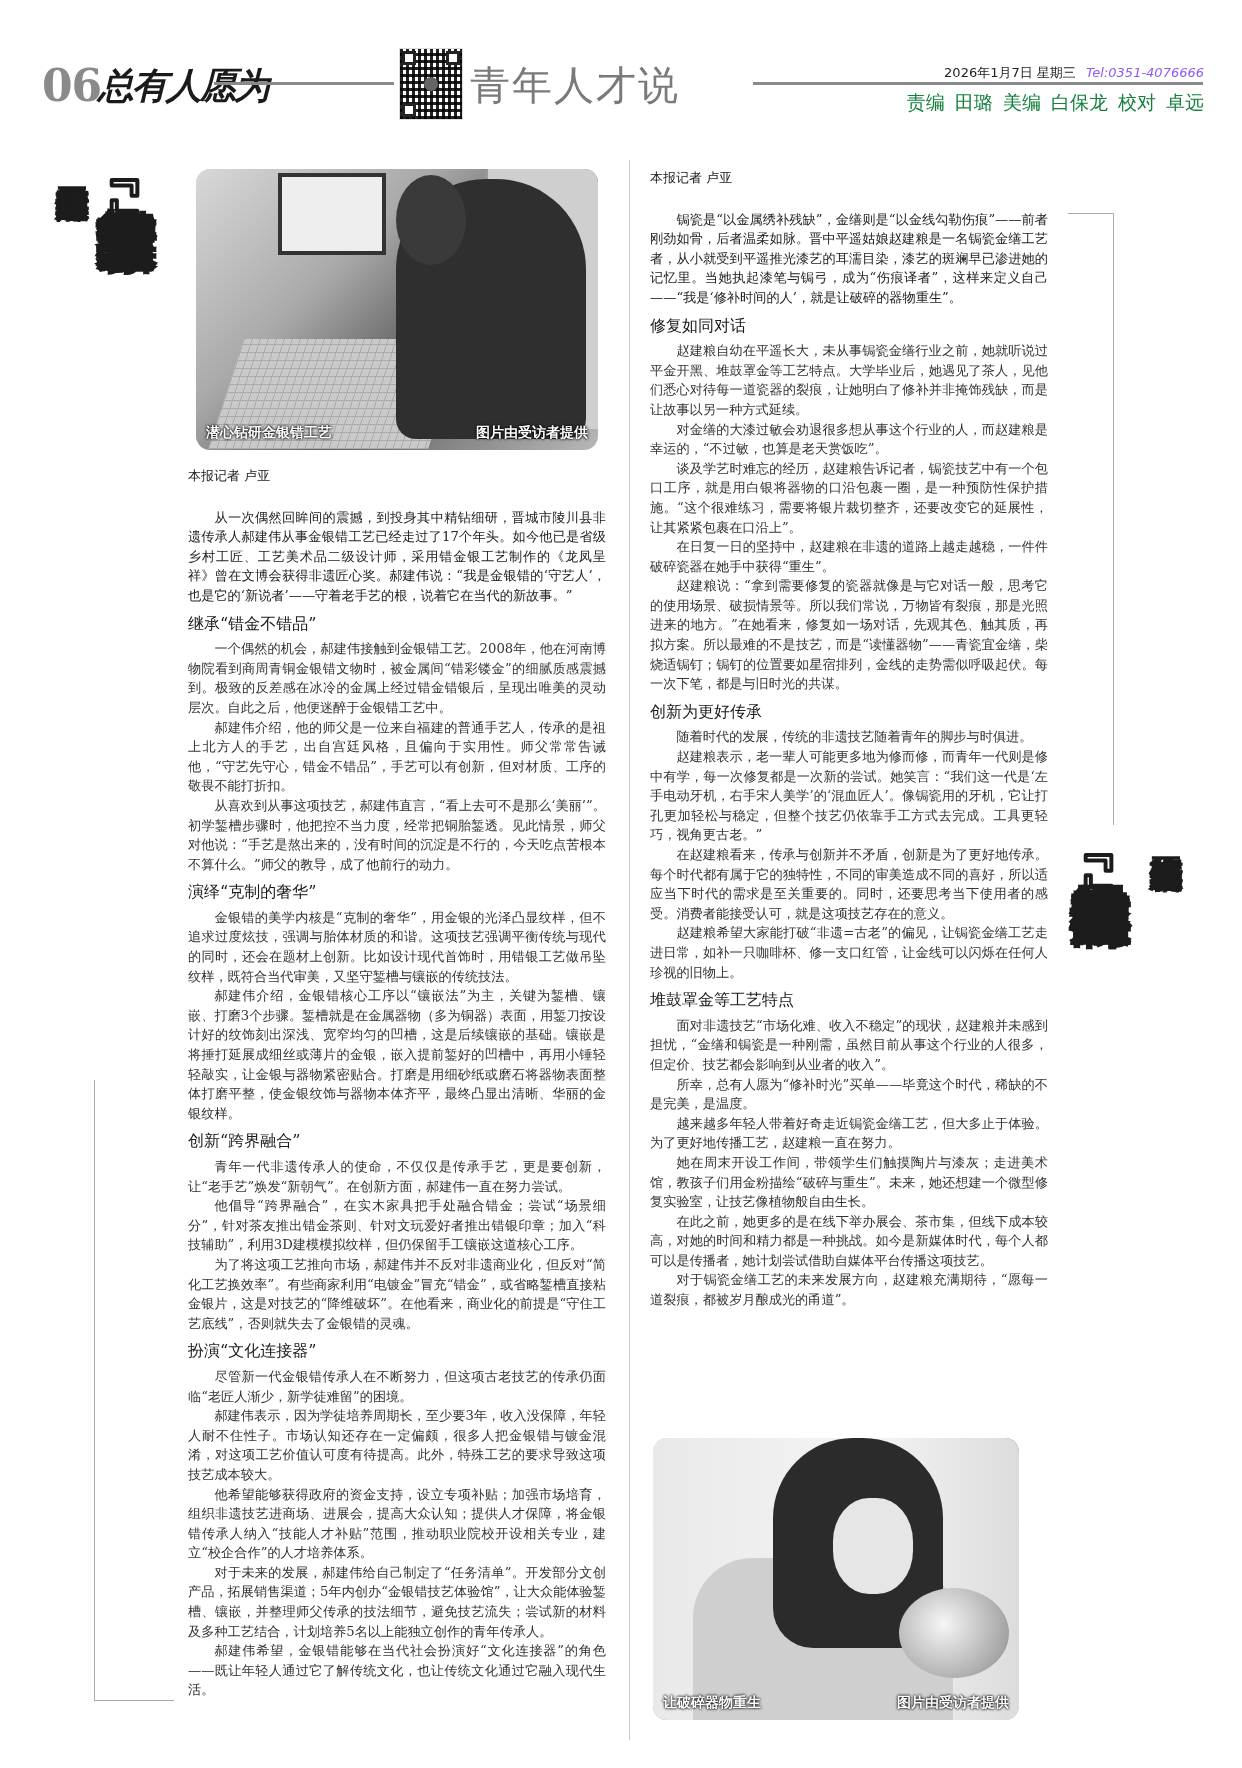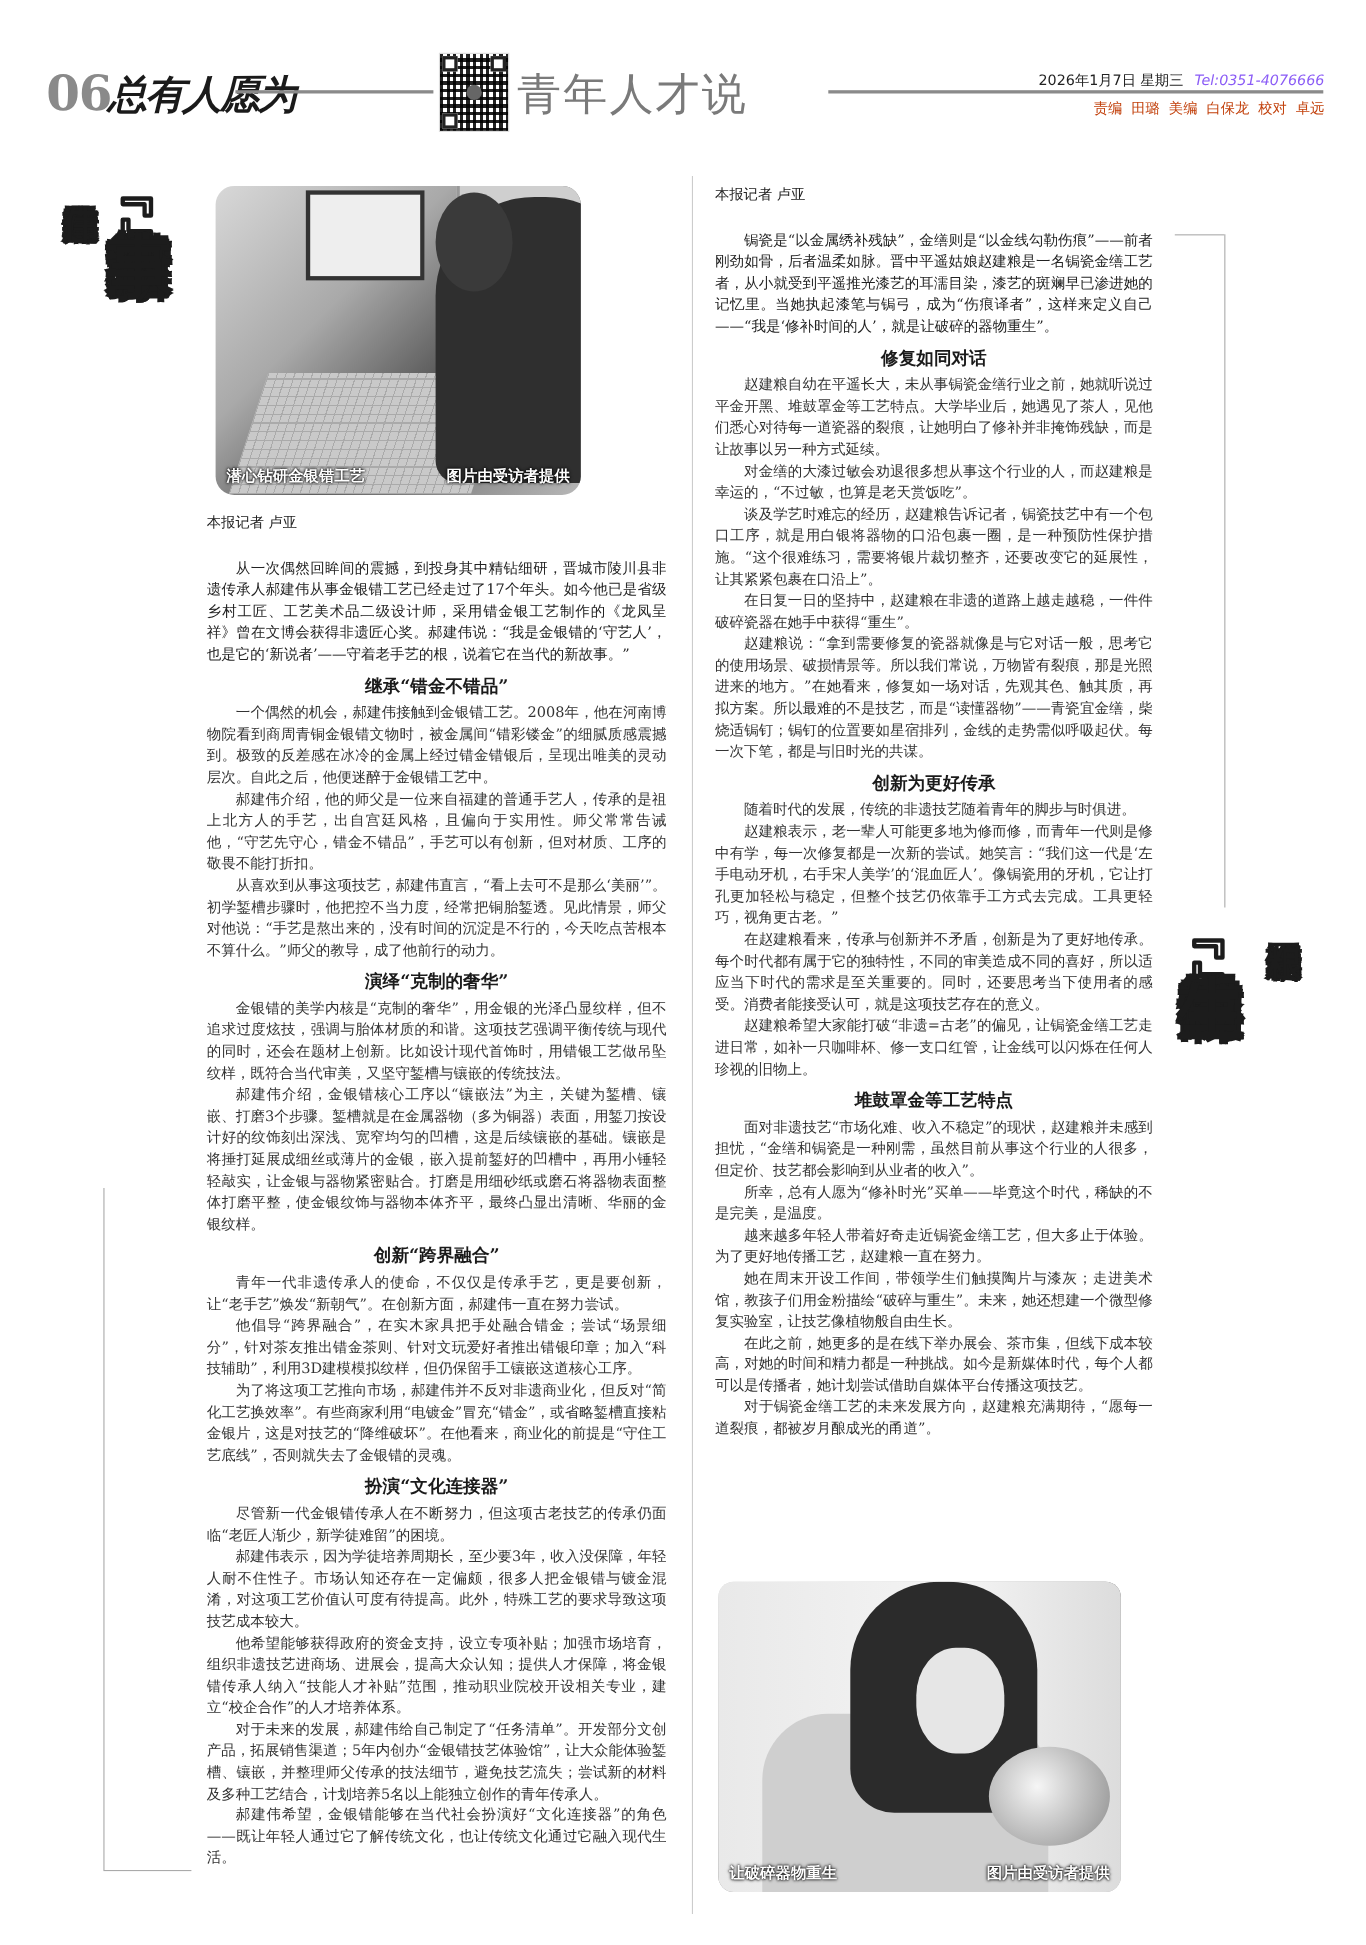--- a/index.html
+++ b/index.html
@@ -34,21 +34,21 @@
     position: absolute; left: 470px; top: 58px; font-size: 40px; font-weight: normal;
     color: #7a7a7a; letter-spacing: 2px;
   }
   .rule-right { position: absolute; left: 753px; top: 82px; width: 450px; height: 3px; background: #8a8a8a; }
   .dateline {
     position: absolute; right: 38px; top: 64px; font-size: 13px; color: #222;
     font-family: "DejaVu Sans", sans-serif; white-space: nowrap;
   }
   .dateline .tel { color: #8b5cf6; margin-left: 6px; font-style: italic; }
   .editors {
-    position: absolute; right: 38px; top: 90px; font-size: 13px; color: #c2410c;
+    position: absolute; right: 38px; top: 90px; font-size: 19px; color: #15803d;
     font-family: "DejaVu Sans", sans-serif; white-space: nowrap; word-spacing: 4px;
   }
   
   .vhead {
     position: absolute; writing-mode: vertical-rl; font-weight: bold; color: #1c1c1c;
     font-family: "DejaVu Serif", serif; line-height: 1;
   }
   .left-sub { left: 56px; top: 160px; font-size: 34px; letter-spacing: 0px; }
   .left-main { left: 96px; top: 160px; font-size: 62px; letter-spacing: 0px; }
   .right-sub { left: 1150px; top: 830px; font-size: 34px; }
@@ -73,21 +73,21 @@
   .ph1-door { position: absolute; right: 0; top: 0; width: 110px; height: 260px; background: #cfcfcf; border-left: 3px solid #999; }
   .ph2-wall { position: absolute; inset: 0; background: linear-gradient(90deg, #e9e9e9, #f4f4f4 60%, #dcdcdc); }
   .ph2-hair { position: absolute; left: 120px; top: 0; width: 170px; height: 210px; border-radius: 80px 80px 40px 40px; background: #2b2b2b; }
   .ph2-face { position: absolute; left: 180px; top: 60px; width: 80px; height: 96px; border-radius: 45%; background: #e6e6e6; }
   .ph2-body { position: absolute; left: 40px; top: 120px; width: 260px; height: 170px; border-radius: 60px 60px 0 0; background: #cfcfcf; }
   .ph2-bowls { position: absolute; right: 10px; top: 150px; width: 110px; height: 90px; border-radius: 50%; background: radial-gradient(circle at 40% 40%, #f6f6f6, #8a8a8a); }
   
   .col { position: absolute; font-size: 13.2px; line-height: 19.6px; color: #333; text-align: justify; font-family: "DejaVu Serif", serif; }
   .byline { font-family: "DejaVu Sans", sans-serif; font-size: 13px; color: #222; margin-bottom: 22px; }
   .col p { margin: 0; text-indent: 2em; }
-  .col h3 { margin: 8px 0 6px; font-size: 16px; text-align: center; font-weight: bold; color: #1a1a1a; }
+  .col h3 { margin: 8px 0 6px; font-size: 16px; text-align: left; font-weight: normal; color: #1a1a1a; }
   .col p.lead { color: #222; }
 </style>
 </head>
 <body>
 
 <header class="masthead">
   <div class="page-num">06</div>
   <div class="paper-name">总有人愿为</div>
   <div class="rule-left"></div>
   <div class="qr">
@@ -104,21 +104,21 @@
   </div>
   <div class="editors">责编 田璐 美编 白保龙 校对 卓远</div>
 </header>
 
 <section>
   <div class="vhead left-sub">陵川县金银错工艺县级非遗传承人郝建伟</div>
   <div class="vhead left-main">『守艺人』守好非遗根描绘新故事</div>
   <div class="vline" style="left:94px;top:1080px;height:620px;"></div>
   <div class="hline" style="left:94px;top:1700px;width:80px;"></div>
 
-  <figure class="photo" style="left:196px;top:169px;width:332px;height:281px;margin:0;border-radius:17px;">
+  <figure class="photo" style="left:196px;top:169px;width:402px;height:281px;margin:0;">
     <div class="ph1-desk"></div>
     <div class="ph1-frame"></div>
     <div class="ph1-door"></div>
     <div class="ph1-person"></div>
     <div class="ph1-head"></div>
     <figcaption class="cap l">潜心钻研金银错工艺</figcaption>
     <span class="cap r">图片由受访者提供</span>
   </figure>
 
   <div class="col" style="left:188px;top:466px;width:418px;">

